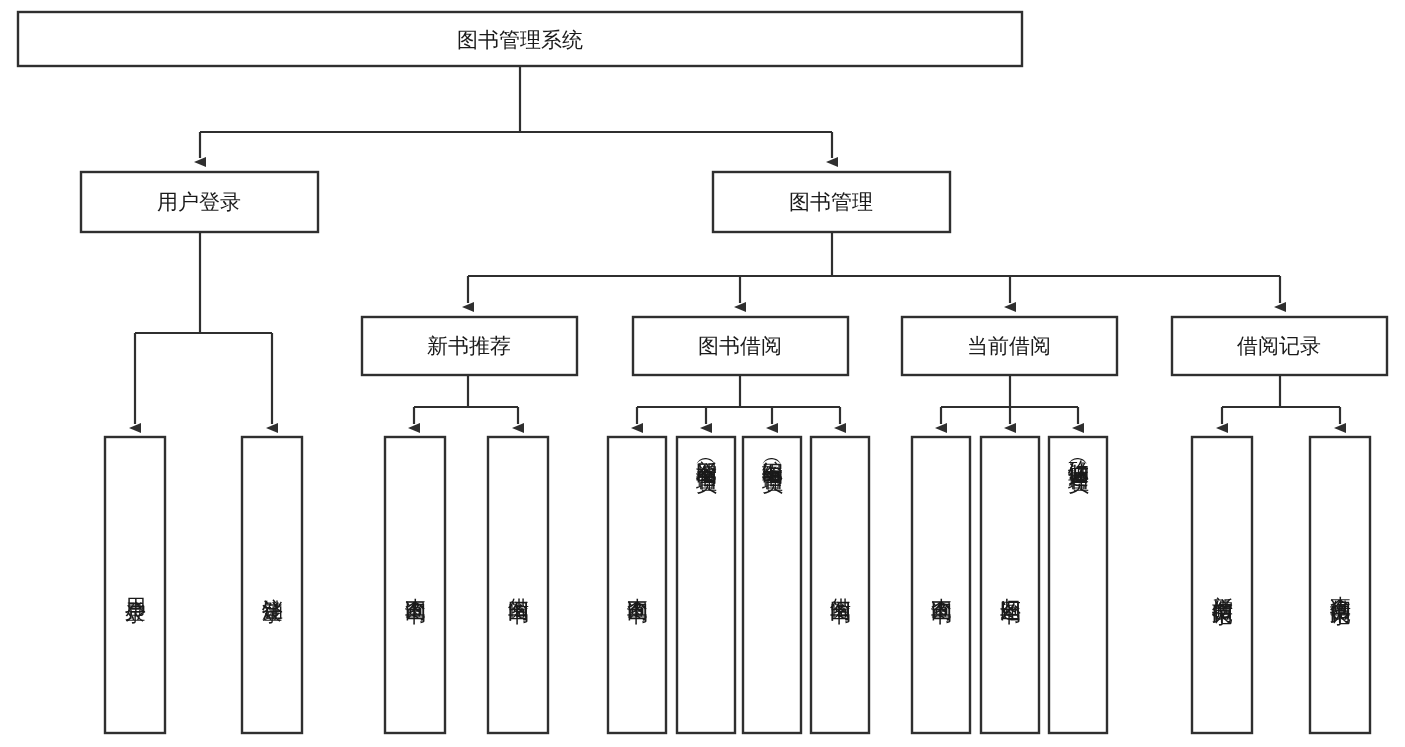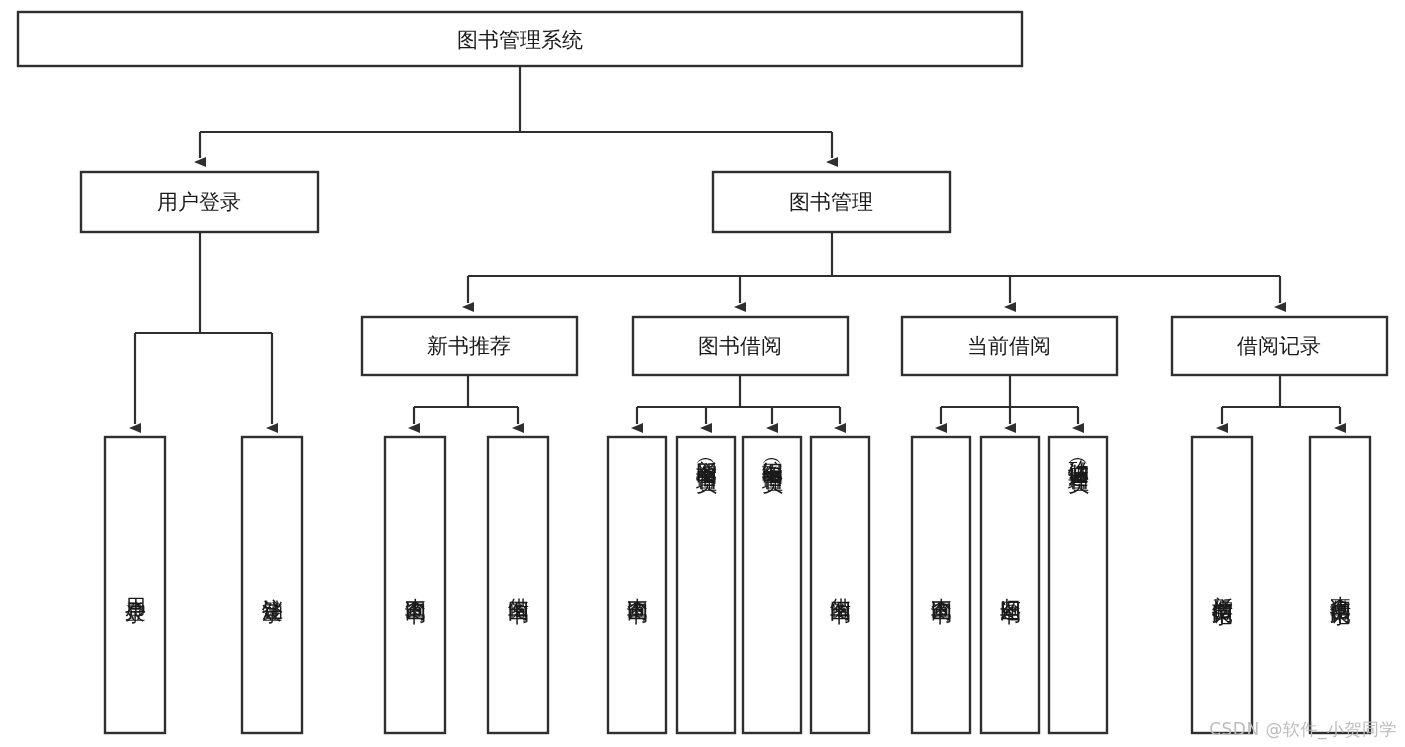--- a/index.html
+++ b/index.html
@@ -232,15 +232,14 @@
   </div>
 
   <div class="leaf-label-holder" style="left:1192px; top:437px; width:60px; height:296px;">
     <span class="leaf-label centered">新增借阅记录</span>
   </div>
 
   <div class="leaf-label-holder" style="left:1310px; top:437px; width:60px; height:296px;">
     <span class="leaf-label centered">查询借阅记录</span>
   </div>
 
-  <div class="watermark">CSDN @软件_小贺同学</div>
 
 </div>
 
 </body></html>

